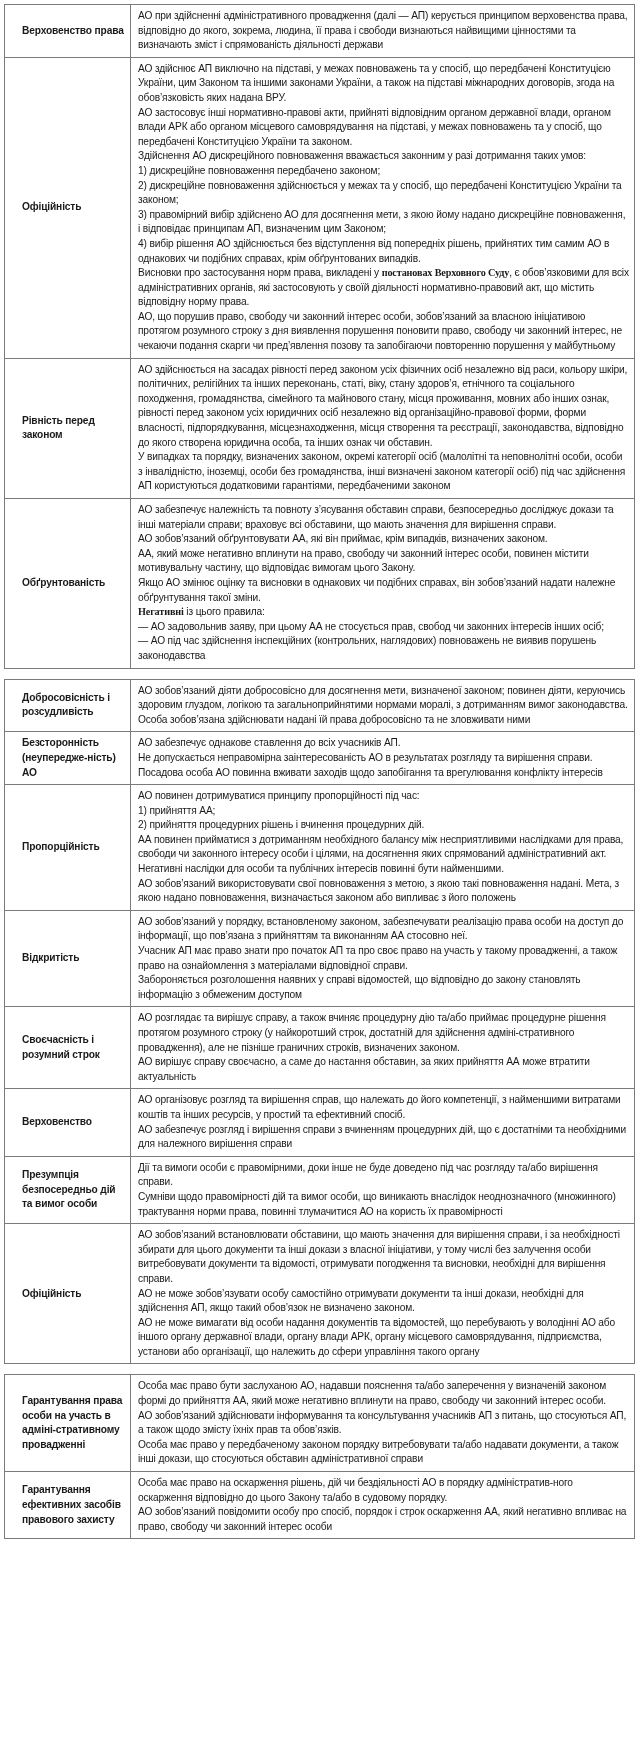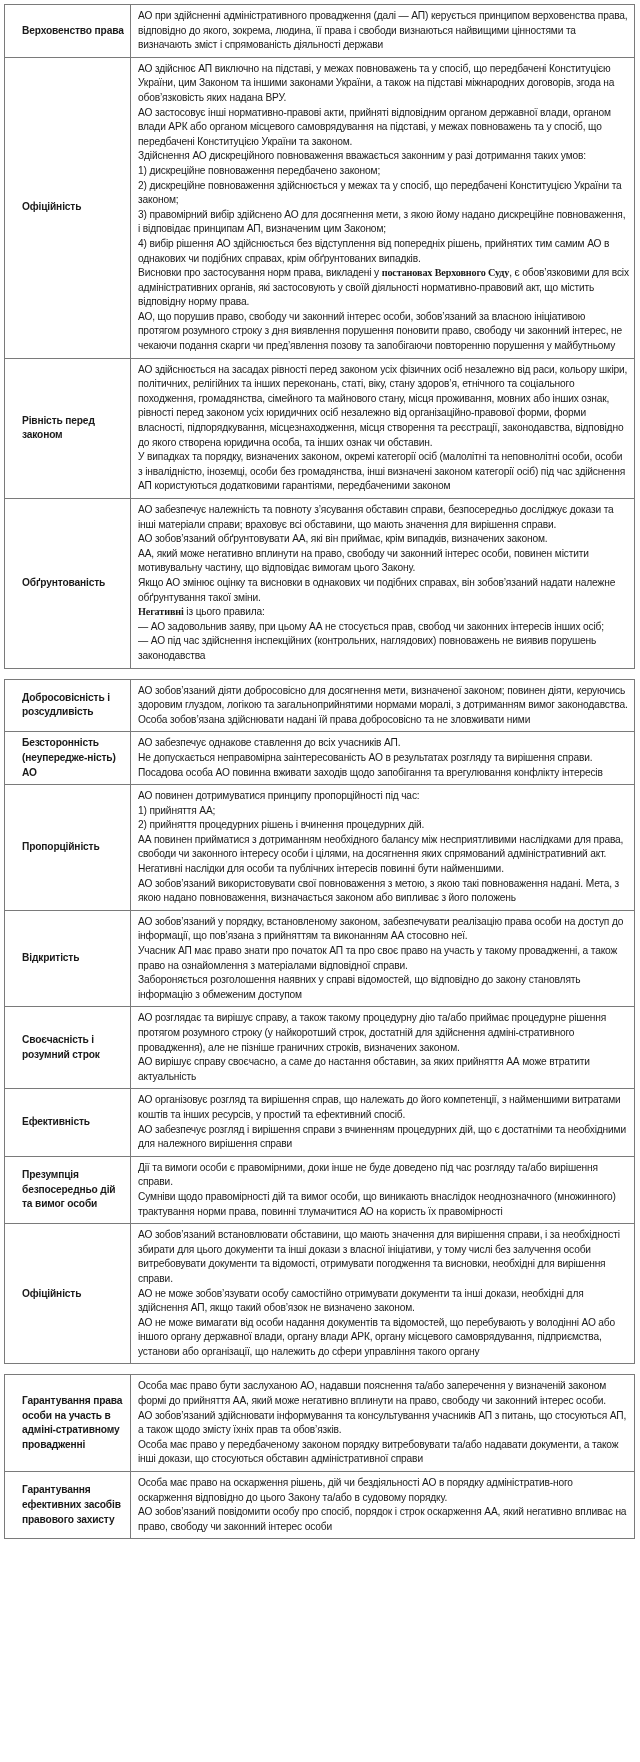--- a/index.html
+++ b/index.html
@@ -110,26 +110,26 @@
         <td class="term">Відкритість</td>
         <td class="desc">
           <span class="line">АО зобов’язаний у порядку, встановленому законом, забезпечувати реалізацію права особи на доступ до інформації, що пов’язана з прийняттям та виконанням АА стосовно неї.</span>
           <span class="line">Учасник АП має право знати про початок АП та про своє право на участь у такому провадженні, а також право на ознайомлення з матеріалами відповідної справи.</span>
           <span class="line">Забороняється розголошення наявних у справі відомостей, що відповідно до закону становлять інформацію з обмеженим доступом</span>
         </td>
       </tr>
       <tr>
         <td class="term">Своєчасність і розумний строк</td>
         <td class="desc">
-          <span class="line">АО розглядає та вирішує справу, а також такому процедурну дію та/або приймає процедурне рішення протягом розумного строку (у найкоротший строк, достатній для здійснення адміні-стративного провадження), але не пізніше граничних строків, визначених законом.</span>
+          <span class="line">АО розглядає та вирішує справу, а також вчиняє процедурну дію та/або приймає процедурне рішення протягом розумного строку (у найкоротший строк, достатній для здійснення адміні-стративного провадження), але не пізніше граничних строків, визначених законом.</span>
           <span class="line">АО вирішує справу своєчасно, а саме до настання обставин, за яких прийняття АА може втратити актуальність</span>
         </td>
       </tr>
       <tr>
-        <td class="term">Ефективність</td>
+        <td class="term">Верховенство</td>
         <td class="desc">
           <span class="line">АО організовує розгляд та вирішення справ, що належать до його компетенції, з найменшими витратами коштів та інших ресурсів, у простий та ефективний спосіб.</span>
           <span class="line">АО забезпечує розгляд і вирішення справи з вчиненням процедурних дій, що є достатніми та необхідними для належного вирішення справи</span>
         </td>
       </tr>
       <tr>
         <td class="term">Презумпція безпосередньо дій та вимог особи</td>
         <td class="desc">
           <span class="line">Дії та вимоги особи є правомірними, доки інше не буде доведено під час розгляду та/або вирішення справи.</span>
           <span class="line">Сумніви щодо правомірності дій та вимог особи, що виникають внаслідок неоднозначного (множинного) трактування норми права, повинні тлумачитися АО на користь їх правомірності</span>

